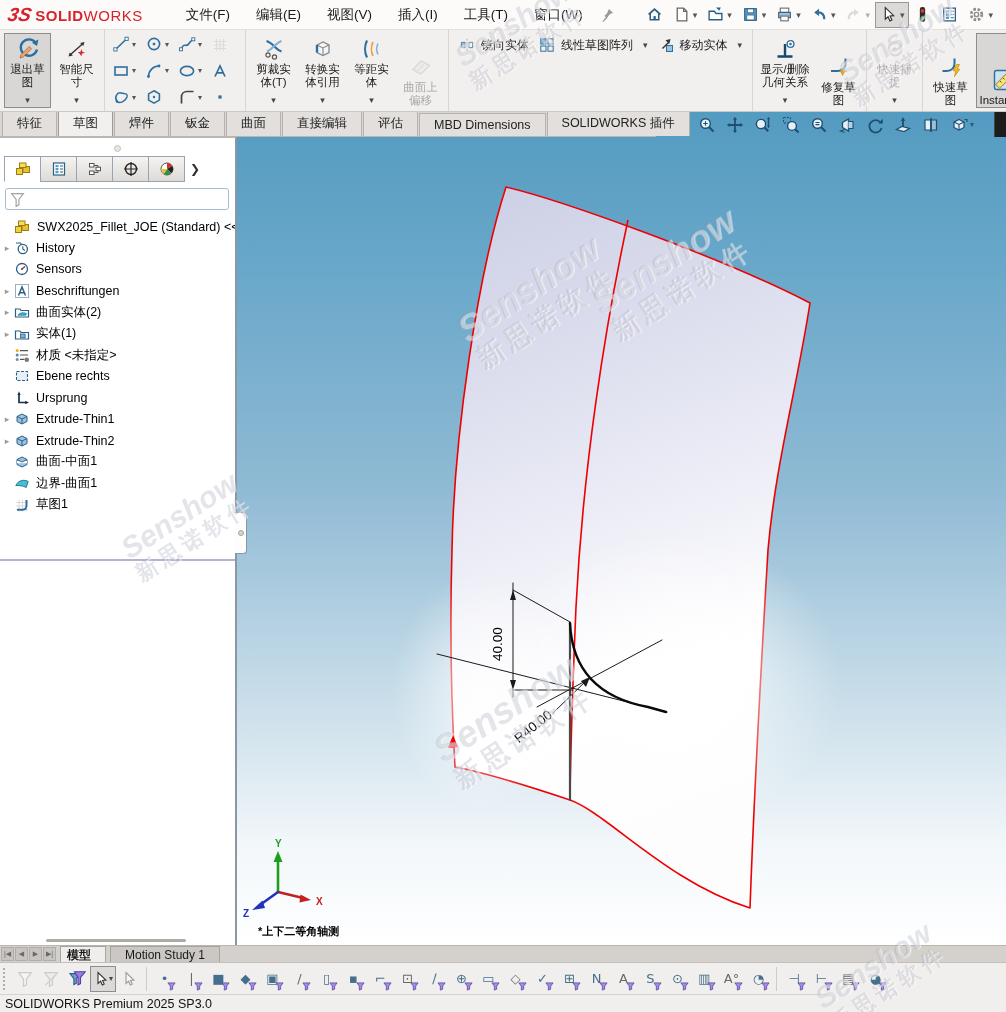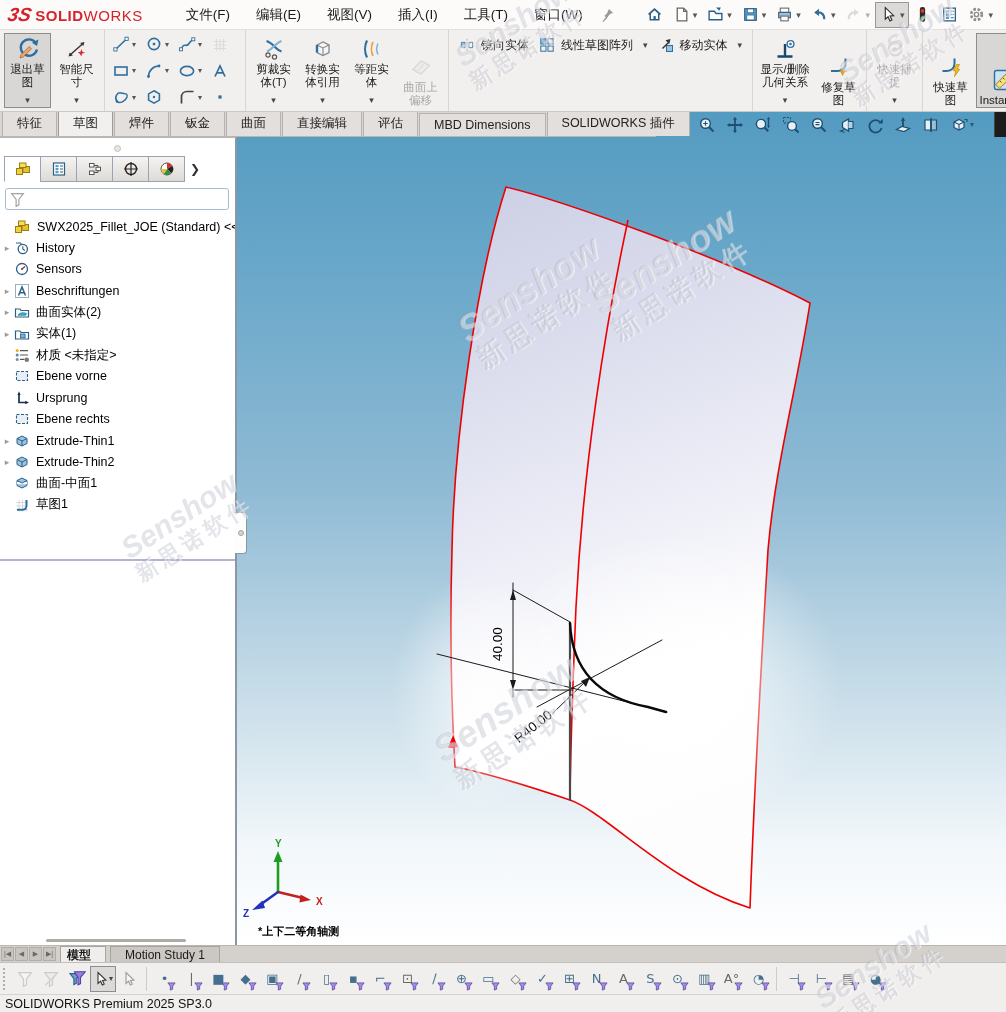--- a/index.html
+++ b/index.html
@@ -1022,66 +1022,66 @@
         </span>
         <span class="tlabel">材质 &lt;未指定&gt;</span>
       </div>
       <div class="trow">
         <span class="arrow"></span>
         <span class="ticon">
           <svg width="16" height="16" class="sym">
             <use href="#t-plane"></use>
           </svg>
         </span>
-        <span class="tlabel">Ebene vorne</span>
+        <span class="tlabel">Ebene rechts</span>
       </div>
       <div class="trow">
         <span class="arrow"></span>
         <span class="ticon">
           <svg width="16" height="16" class="sym">
             <use href="#t-orig"></use>
           </svg>
         </span>
         <span class="tlabel">Ursprung</span>
       </div>
       <div class="trow">
-        <span class="arrow"></span>
+        <span class="arrow">▸</span>
         <span class="ticon">
           <svg width="16" height="16" class="sym">
-            <use href="#t-plane"></use>
+            <use href="#t-ext"></use>
           </svg>
         </span>
-        <span class="tlabel">Ebene rechts</span>
+        <span class="tlabel">Extrude-Thin1</span>
       </div>
       <div class="trow">
         <span class="arrow">▸</span>
         <span class="ticon">
           <svg width="16" height="16" class="sym">
             <use href="#t-ext"></use>
           </svg>
         </span>
-        <span class="tlabel">Extrude-Thin1</span>
-      </div>
-      <div class="trow">
-        <span class="arrow">▸</span>
-        <span class="ticon">
-          <svg width="16" height="16" class="sym">
-            <use href="#t-ext"></use>
-          </svg>
-        </span>
         <span class="tlabel">Extrude-Thin2</span>
       </div>
       <div class="trow">
         <span class="arrow"></span>
         <span class="ticon">
           <svg width="16" height="16" class="sym">
             <use href="#t-mid"></use>
           </svg>
         </span>
         <span class="tlabel">曲面-中面1</span>
+      </div>
+      <div class="trow">
+        <span class="arrow"></span>
+        <span class="ticon">
+          <svg width="16" height="16" class="sym">
+            <use href="#t-bound"></use>
+          </svg>
+        </span>
+        <span class="tlabel">边界-曲面1</span>
       </div>
       <div class="trow">
         <span class="arrow"></span>
         <span class="ticon">
           <svg width="16" height="16" class="sym">
             <use href="#t-sketch"></use>
           </svg>
         </span>
         <span class="tlabel">草图1</span>
       </div>

